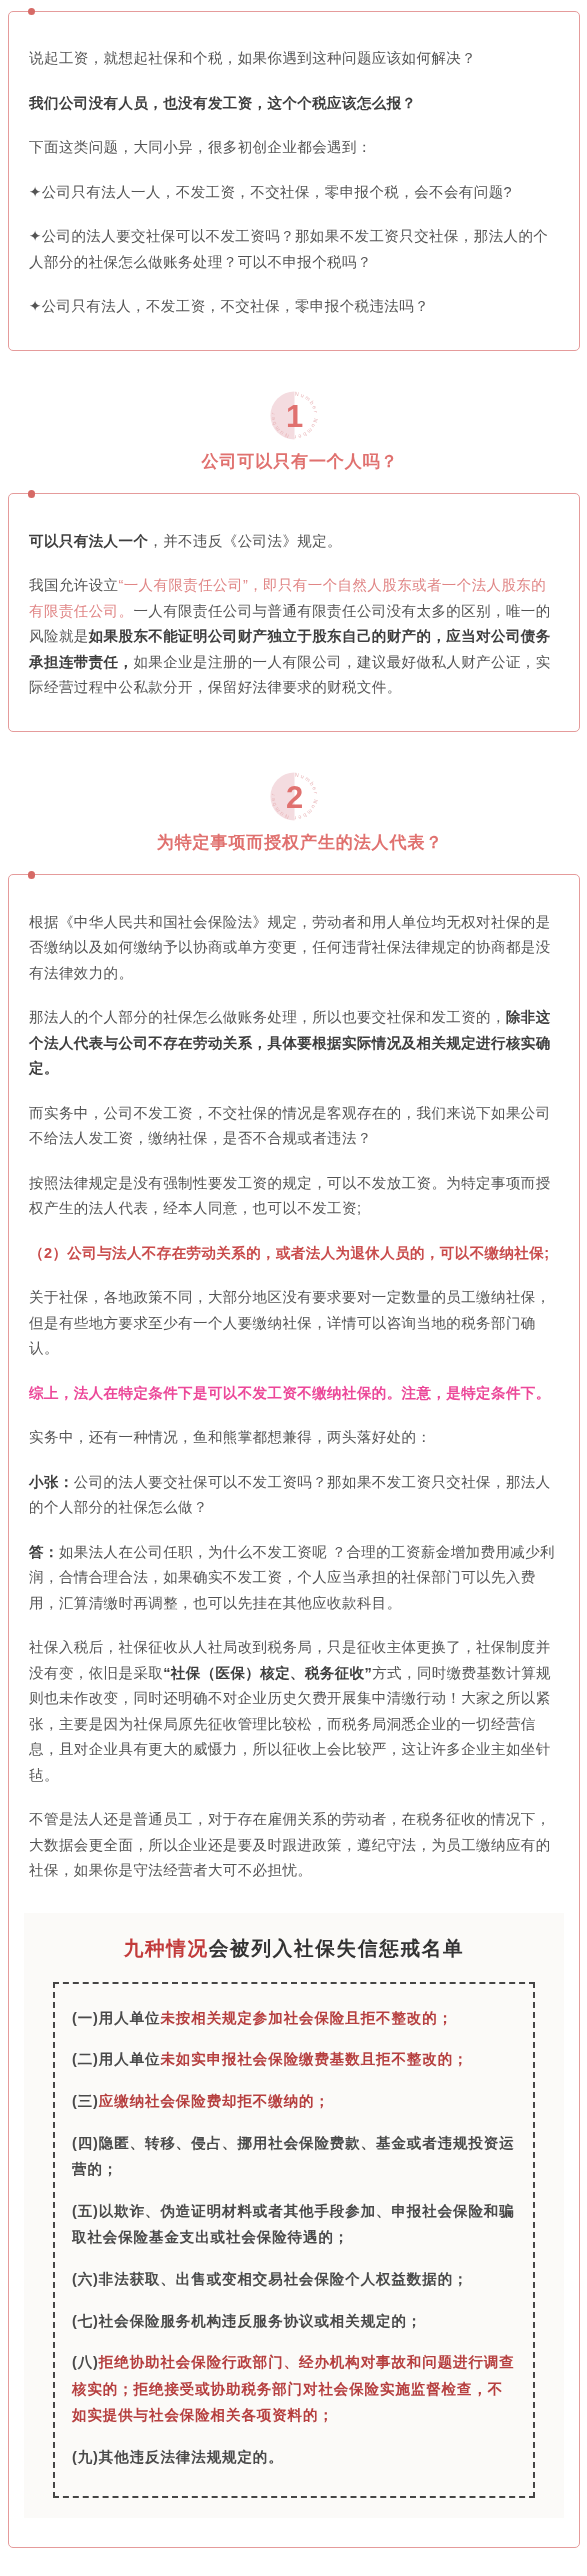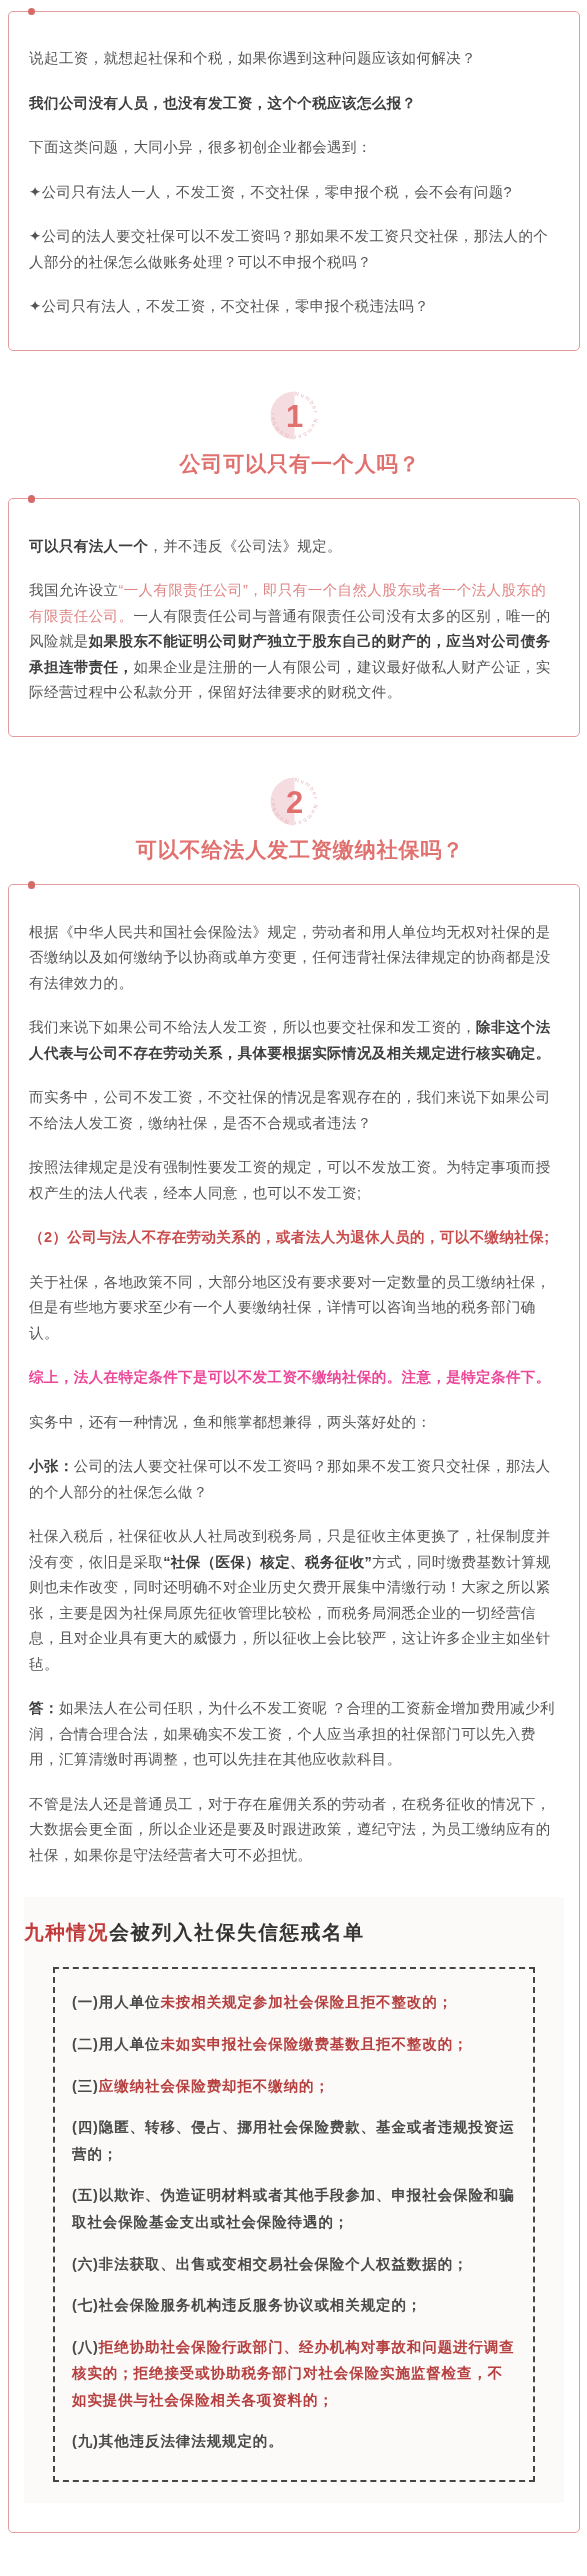--- a/index.html
+++ b/index.html
@@ -35,21 +35,21 @@
   .card p:last-child{margin-bottom:8.5px;}
   .bold{color:#3e3e3e;font-weight:bold;}
   .pink{color:#e08585;}
   .redh{color:#c94c4c;font-weight:bold;}
   .redb{color:#ec4899;font-weight:bold;}
 
   .badge{display:flex;justify-content:center;margin-top:37px;}
   .stitle{
     text-align:center;
     color:#e0716f;
-    font-size:21px;
+    font-size:17px;
     font-weight:bold;
     margin:6.8px 0 20.4px;
     letter-spacing:0.9px;
     padding-left:12px;
   }
   .num{
     font-size:36px;font-weight:bold;fill:#e0716f;
     font-family:"Liberation Sans","DejaVu Sans",sans-serif;
   }
   .ringtext{
@@ -57,21 +57,21 @@
     font-family:"Liberation Sans","DejaVu Sans",sans-serif;
   }
 
   figure{margin:0;}
   .notice{
     margin:29px -5.1px 6.8px;
     background:#fbfaf8;
     padding:10.2px 0 8.5px;
   }
   .ntitle{
-    text-align:left;
+    text-align:center;
     font-size:19.6px;
     font-weight:bold;
     color:#333333;
     margin:12px 0 20.4px;
     letter-spacing:1.7px;
   }
   .nred{color:#c23b3b;}
   .dashed{
     list-style:none;
     margin:0 29px 12px;
@@ -128,42 +128,42 @@
   <div class="badge">
     <svg width="55" height="55" viewBox="0 0 64 64">
       <path d="M32 4 A28 28 0 0 0 32 60 Z" fill="#f4dce0"></path>
       <defs>
           <path id="ring2" d="M32 9 a23 23 0 1 1 -0.01 0"></path>
         </defs>
       <text class="ringtext"><textPath href="#ring2">Number Number Number</textPath></text>
       <text class="num" x="32" y="45" text-anchor="middle">2</text>
     </svg>
   </div>
-  <h2 class="stitle">可以不给法人发工资缴纳社保吗？</h2>
+  <h2 class="stitle">为特定事项而授权产生的法人代表？</h2>
 
   <section class="card">
     <span class="dot"></span>
     <p>根据《中华人民共和国社会保险法》规定，劳动者和用人单位均无权对社保的是否缴纳以及如何缴纳予以协商或单方变更，任何违背社保法律规定的协商都是没有法律效力的。</p>
     <p>
-      <span>我们来说下如果公司不给法人发工资，所以也要交社保和发工资的，</span><span class="bold">除非这个法人代表与公司不存在劳动关系，具体要根据实际情况及相关规定进行核实确定。</span>
+      <span>那法人的个人部分的社保怎么做账务处理，所以也要交社保和发工资的，</span><span class="bold">除非这个法人代表与公司不存在劳动关系，具体要根据实际情况及相关规定进行核实确定。</span>
     </p>
     <p>而实务中，公司不发工资，不交社保的情况是客观存在的，我们来说下如果公司不给法人发工资，缴纳社保，是否不合规或者违法？</p>
     <p>按照法律规定是没有强制性要发工资的规定，可以不发放工资。为特定事项而授权产生的法人代表，经本人同意，也可以不发工资;</p>
     <p class="redh">（2）公司与法人不存在劳动关系的，或者法人为退休人员的，可以不缴纳社保;</p>
     <p>关于社保，各地政策不同，大部分地区没有要求要对一定数量的员工缴纳社保，但是有些地方要求至少有一个人要缴纳社保，详情可以咨询当地的税务部门确认。</p>
     <p class="redb">综上，法人在特定条件下是可以不发工资不缴纳社保的。注意，是特定条件下。</p>
     <p>实务中，还有一种情况，鱼和熊掌都想兼得，两头落好处的：</p>
     <p>
       <span class="bold">小张：</span><span>公司的法人要交社保可以不发工资吗？那如果不发工资只交社保，那法人的个人部分的社保怎么做？</span>
     </p>
     <p>
-      <span>社保入税后，社保征收从人社局改到税务局，只是征收主体更换了，社保制度并没有变，依旧是采取</span><span class="bold">“社保（医保）核定、税务征收”</span><span>方式，同时缴费基数计算规则也未作改变，同时还明确不对企业历史欠费开展集中清缴行动！大家之所以紧张，主要是因为社保局原先征收管理比较松，而税务局洞悉企业的一切经营信息，且对企业具有更大的威慑力，所以征收上会比较严，这让许多企业主如坐针毡。</span>
+      <span class="bold">答：</span><span>如果法人在公司任职，为什么不发工资呢 ？合理的工资薪金增加费用减少利润，合情合理合法，如果确实不发工资，个人应当承担的社保部门可以先入费用，汇算清缴时再调整，也可以先挂在其他应收款科目。</span>
     </p>
     <p>
-      <span class="bold">答：</span><span>如果法人在公司任职，为什么不发工资呢 ？合理的工资薪金增加费用减少利润，合情合理合法，如果确实不发工资，个人应当承担的社保部门可以先入费用，汇算清缴时再调整，也可以先挂在其他应收款科目。</span>
+      <span>社保入税后，社保征收从人社局改到税务局，只是征收主体更换了，社保制度并没有变，依旧是采取</span><span class="bold">“社保（医保）核定、税务征收”</span><span>方式，同时缴费基数计算规则也未作改变，同时还明确不对企业历史欠费开展集中清缴行动！大家之所以紧张，主要是因为社保局原先征收管理比较松，而税务局洞悉企业的一切经营信息，且对企业具有更大的威慑力，所以征收上会比较严，这让许多企业主如坐针毡。</span>
     </p>
     <p>不管是法人还是普通员工，对于存在雇佣关系的劳动者，在税务征收的情况下，大数据会更全面，所以企业还是要及时跟进政策，遵纪守法，为员工缴纳应有的社保，如果你是守法经营者大可不必担忧。</p>
 
     <figure class="notice">
       <div class="ntitle">
         <span class="nred">九种情况</span><span>会被列入社保失信惩戒名单</span>
       </div>
       <ul class="dashed">
         <li><span>(一)用人单位</span><span class="ired">未按相关规定参加社会保险且拒不整改的；</span></li>
         <li><span>(二)用人单位</span><span class="ired">未如实申报社会保险缴费基数且拒不整改的；</span></li>

